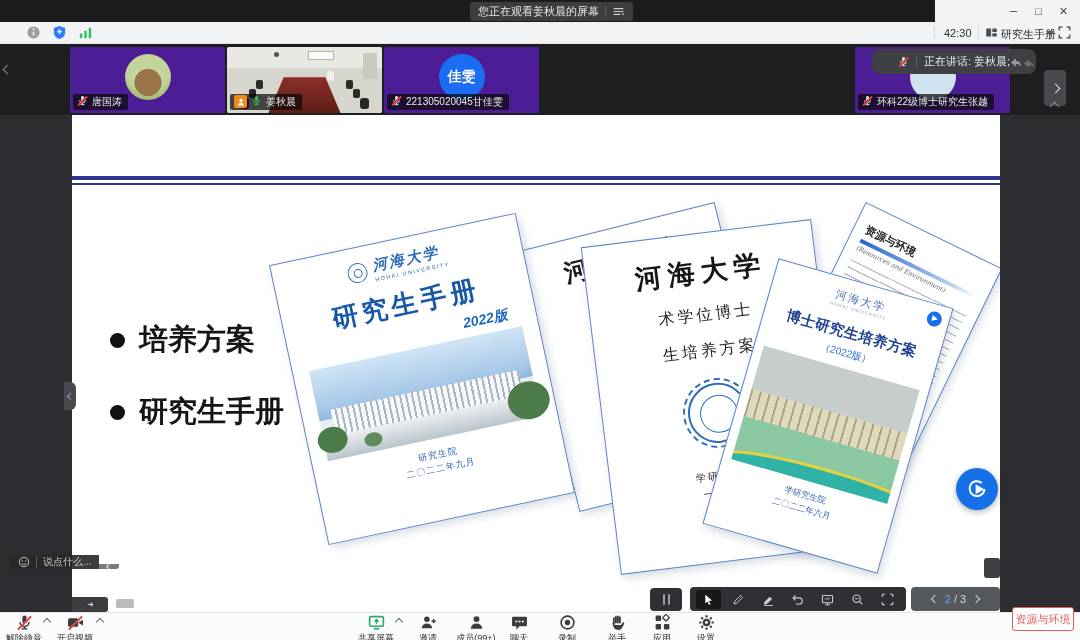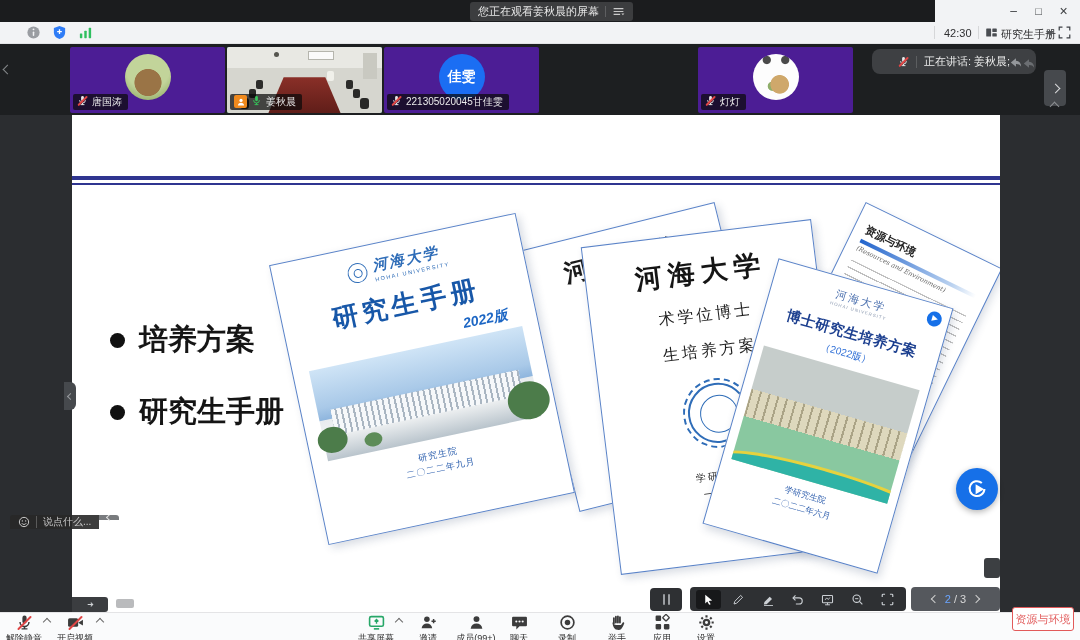--- a/index.html
+++ b/index.html
@@ -111,21 +111,21 @@
   .dphoto::after{content:"";position:absolute;left:-12px;bottom:-16px;width:130%;height:30px;background:#2fb3a6;border-radius:50%;box-shadow:0 -3px 0 #e6d23e}
   .dfoot{margin-top:8px;color:#2f5fae;font-size:8.5px;line-height:1.6}
   #covE{left:733px;top:108px;width:152px;height:242px;transform:rotate(26deg);z-index:1;padding:16px 11px}
   .ehead{font-size:11px;font-weight:bold;color:#222}
   .ebar{height:4px;background:linear-gradient(90deg,#2264cc,#bcd3f0 80%,rgba(0,0,0,0));margin:3px 0 2px}
   .esub{font-size:6.5px;color:#666;font-style:italic}
   .elines{margin-top:9px;height:122px;background:repeating-linear-gradient(180deg,#b3b3b3 0 1.3px,rgba(0,0,0,0) 1.3px 7.5px);opacity:.85}
 
   
   #fab{position:absolute;left:956px;top:353px;width:42px;height:42px;border-radius:50%;background:#1670e8;display:flex;align-items:center;justify-content:center;box-shadow:0 2px 6px rgba(0,0,0,.3);z-index:20}
-  #chatp{position:absolute;left:10px;top:400px;height:22px;display:flex;align-items:flex-start;border-radius:3px;overflow:hidden;z-index:30}
+  #chatp{position:absolute;left:10px;top:432px;height:22px;display:flex;align-items:flex-end;border-radius:3px;overflow:hidden;z-index:30}
   .cp1{display:flex;align-items:center;gap:6px;background:rgba(40,40,40,.9);padding:0 8px;color:#c9c9c9;font-size:10px}
   .cpdiv{width:1px;height:12px;background:#5a5a5a}
   .cp2{width:20px;background:rgba(98,100,103,.85);display:flex;align-items:center;justify-content:center;color:#e2e2e2}
   #ltab{position:absolute;left:64px;top:267px;width:12px;height:28px;background:#46494d;border-radius:0 6px 6px 0;display:flex;align-items:center;justify-content:center;color:#9a9da0;z-index:15}
   #ltab .chev{width:5px;height:5px}
   #rtab{position:absolute;left:984px;top:443px;width:16px;height:20px;background:#3c3f42;border-radius:3px;z-index:15}
   #restoreb{position:absolute;left:72px;top:482px;width:36px;height:15px;background:#3b3d40;border-radius:0 3px 3px 0;display:flex;align-items:center;justify-content:center;color:#cfd2d5;z-index:15}
   #dragp{position:absolute;left:116px;top:484px;width:18px;height:9px;background:rgba(130,132,135,.55);border-radius:2px;z-index:15}
   #annmini{position:absolute;left:650px;top:473px;width:32px;height:23px;background:#2e3033;border-radius:4px;display:flex;align-items:center;justify-content:center;gap:3px;z-index:25}
   .grip{width:2px;height:11px;background:#9b9ea2;border-radius:1px}
@@ -361,32 +361,32 @@
         <span class="mut mutS">
             <svg>
               <use href="#i-mic"></use>
             </svg>
           </span>
         <span class="nm">221305020045甘佳雯</span>
       </div>
     </div>
 
 
-    <div class="tile" style="left:698px">
-      <div class="av av-poch"></div>
+
+    <div class="tile" style="left:855px">
+      <div class="av av-zy"></div>
       <div class="nbar">
         <span class="mut mutS">
             <svg>
               <use href="#i-mic"></use>
             </svg>
           </span>
-        <span class="nm">灯灯</span>
-      </div>
-    </div>
-
+        <span class="nm">环科22级博士研究生张越</span>
+      </div>
+    </div>
 
     <div id="toast">
       <span class="mut mutS">
           <svg>
             <use href="#i-mic"></use>
           </svg>
         </span>
       <span class="tdiv"></span>
       <span class="tx">正在讲话: 姜秋晨;</span>
     </div>

